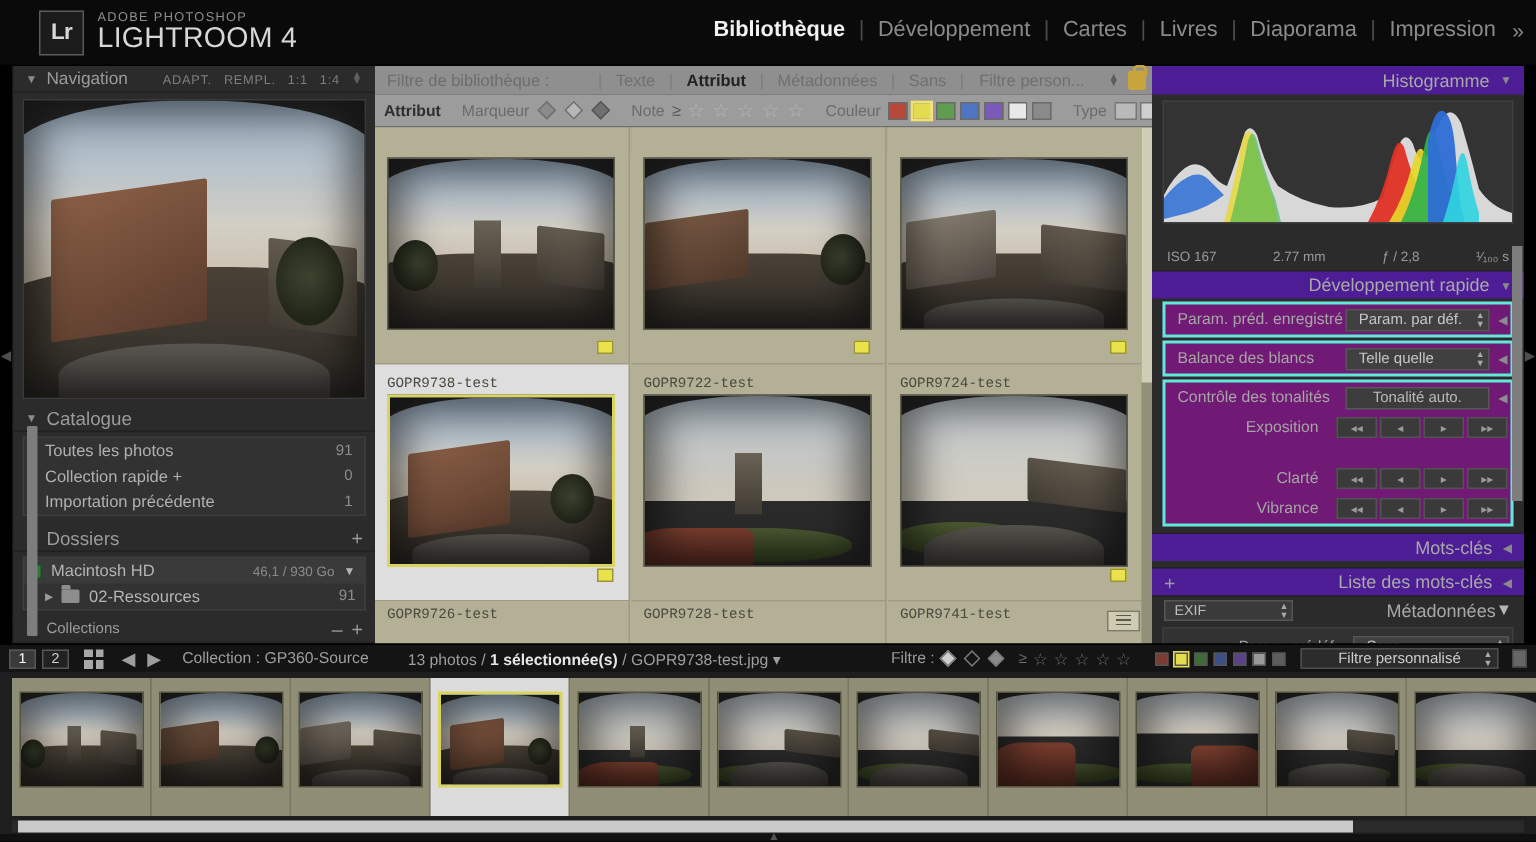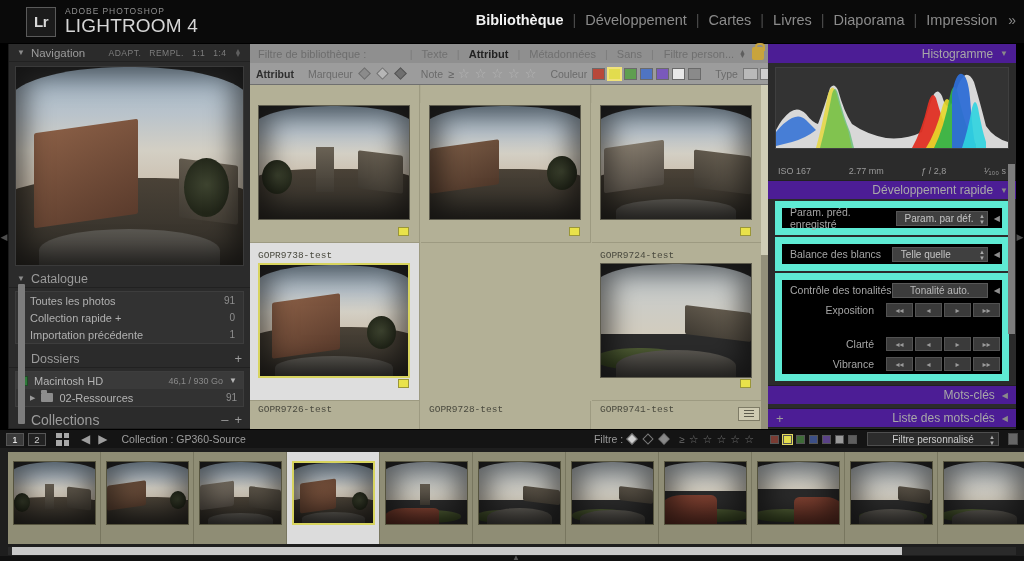--- a/index.html
+++ b/index.html
@@ -151,21 +151,21 @@
   #center { position:absolute; left:250px; top:0; width:518px; height:385px; background:#2b2b2b;}
   #filterbar1 {
     height: 19px; background:#8f8f8f; display:flex; align-items:center;
     padding: 0 4px; font-size: 11px; color:#3b3b3b;
   }
   #filterbar1 .lbl { color:#6d6d6d; padding-left:4px; }
   #filterbar1 .tabs { margin-left:auto; display:flex; align-items:center; }
   #filterbar1 .ftab { padding: 0 9px; color:#707070; }
   #filterbar1 .ftab.active { color:#222; font-weight:bold; }
   #filterbar1 .vb { color:#7c7c7c; }
-  #filterbar1 .custom { margin-left:10px; color:#6f6f6f; display:flex; align-items:center; gap:5px;}
+  #filterbar1 .custom { margin-left:10px; color:#6f6f6f; display:flex; align-items:center; gap:16px;}
   .stepper { display:inline-flex; flex-direction:column; line-height:4px; font-size:7px; color:#5e5e5e; }
   #lock {
     width:12px;height:13px;background:#c8a43c;border-radius:2px;margin-left:6px;position:relative;
   }
   #lock:before{content:"";position:absolute;top:-4px;left:3px;width:6px;height:6px;border:2px solid #c8a43c;border-bottom:none;border-radius:4px 4px 0 0;}
 
   #filterbar2 {
     height: 22px; background:#9c9c9c; display:flex; align-items:center;
     padding: 0 6px; font-size:10.5px; color:#5a5a5a;
     border-bottom:1px solid #6f6f6f;
@@ -231,21 +231,21 @@
     display:flex; justify-content:space-between; padding:17px 10px 0 10px;
     font-size:9px; color:#9a9a9a;
   }
   .sect-header {
     height:19px; display:flex; align-items:center; justify-content:flex-end;
     padding:0 8px; font-size:12px; color:#a8a8a8;
     border-top:1px solid #212121; background:#4c1d95; margin-top:4px;
   }
   .sect-header .tri-r { margin-left:7px; font-size:8px; color:#8a8a8a; }
   .sect-header .leftplus { margin-right:auto; font-size:13px; color:#9b9b9b; }
-  .qd-box { background:#000000; border:7px solid #5eead4; margin:2px 7px; }
+  .qd-box { background:#701a75; border:2px solid #5eead4; margin:2px 7px; }
   .qd-row { display:flex; align-items:center; height:20px; padding:0 2px 0 8px; font-size:10.5px; }
   .qd-row .lab { color:#a5a5a5; }
   .qd-row .lab.right { margin-left:auto; text-align:right; padding-right:6px; }
   .qd-select {
     width:96px; height:15px; background:#404040; border:1px solid #555;
     color:#c5c5c5; font-size:10px; display:flex; align-items:center; padding-left:8px;
     position:relative;
   }
   .qd-select .arrows { position:absolute; right:2px; top:1px; display:flex; flex-direction:column; font-size:6px; line-height:6px; color:#aaa;}
   .qd-btn {
@@ -417,21 +417,21 @@
       <div class="frow" style="padding-left:14px;">
         <span class="tri2">▶</span>
         <span class="folderico"></span>
         <span>02-Ressources</span>
         <span class="cnt">91</span>
       </div>
     </div>
 
     <div class="pheader">
       <span class="tri">▼</span>
-      <span class="ttl" style="font-size:14px;">Collections</span>
+      <span class="ttl" style="font-size:10px;">Collections</span>
       <span class="minus">–</span>
       <span class="plus" style="margin-left:0;">+</span>
     </div>
 
     <div id="left-scroll"></div>
   </div>
 
   <div id="center">
 
     <div id="filterbar1">
@@ -551,20 +551,32 @@
             <div class="sky"></div>
               <div class="ground"></div>
             <div class="bldgL" style="left:8%;bottom:20%;width:46%;height:50%;background:linear-gradient(160deg,#8a5f46,#5a3b2c);"></div>
             <div class="tree" style="right:8%;bottom:24%;"></div>
             <div class="road"></div>
             <div class="vign"></div>
           </div>
         </div>
         <div class="label"></div>
       </div>
+      <div class="cell" style="left:171px;top:158px;">
+        <div class="name">GOPR9722-test</div>
+        <div class="thumb">
+          <div class="photo" style="position:absolute;inset:0;">
+            <div class="sky" style="background:linear-gradient(180deg,#b9c6d0,#cfc9bb);"></div>
+            <div class="grass"></div>
+            <div class="monu" style="left:40%;bottom:30%;height:36%;"></div>
+            <div class="redtrack" style="left:-10%;bottom:0;width:58%;height:22%;"></div>
+            <div class="vign"></div>
+          </div>
+        </div>
+      </div>
       <div class="cell" style="left:342px;top:158px;">
         <div class="name">GOPR9724-test</div>
         <div class="thumb">
           <div class="photo" style="position:absolute;inset:0;">
             <div class="sky" style="background:linear-gradient(180deg,#c3ccd2,#d2ccbe);"></div>
             <div class="grass" style="left:-4%;width:60%;bottom:6%;"></div>
             <div class="road" style="bottom:0;height:24%;"></div>
             <div class="bldgR" style="right:0;width:44%;bottom:34%;height:26%;"></div>
             <div class="vign"></div>
           </div>
@@ -733,20 +745,23 @@
   <span class="tb-btn">2</span>
   <span class="grid-ico">
       <span></span>
       <span></span>
       <span></span>
       <span></span>
     </span>
   <span class="arrow-l">◀</span>
   <span class="arrow-r">▶</span>
   <span id="tb-collection">Collection : GP360-Source</span>
+  <span id="tb-count">
+    <span>13 photos / </span><b>1 sélectionnée(s)</b><span> / GOPR9738-test.jpg </span><span>▾</span>
+  </span>
   <span id="tb-right">
     <span style="color:#9a9a9a;">Filtre :</span>
     <span class="filt-flag f1">
         <i></i>
       </span>
     <span class="filt-flag f2">
         <i></i>
       </span>
     <span class="filt-flag f3">
         <i></i>

